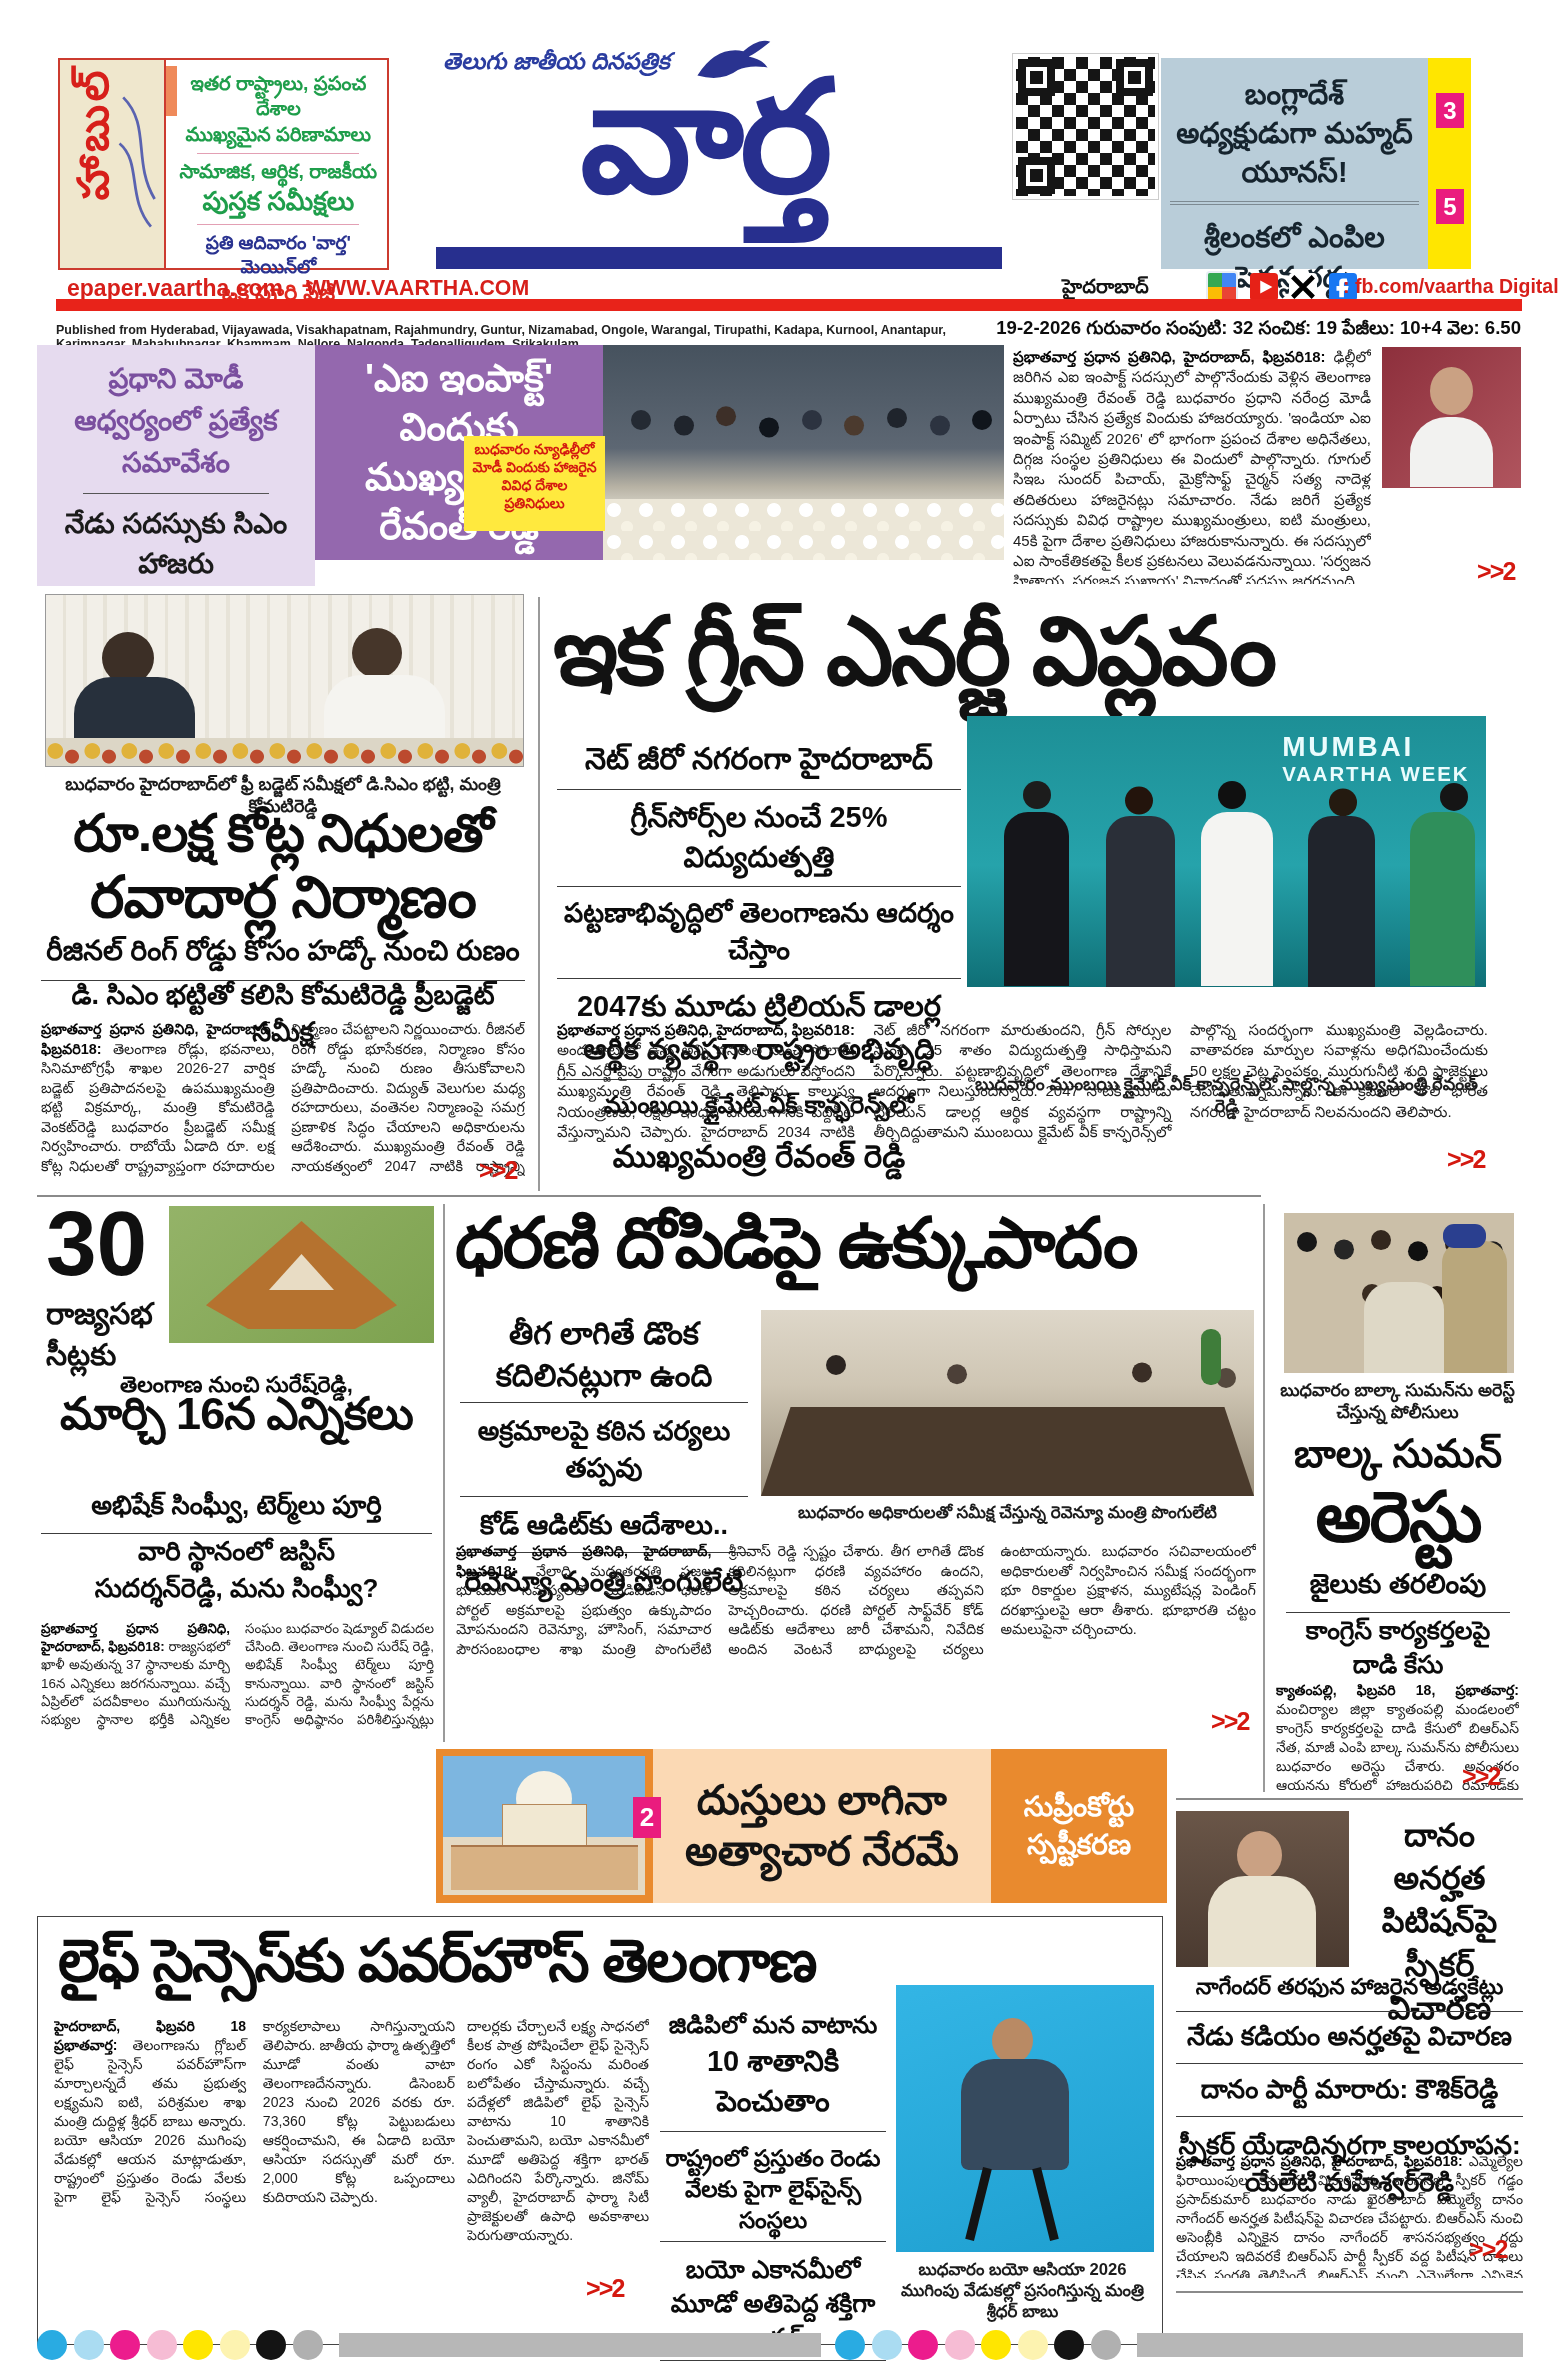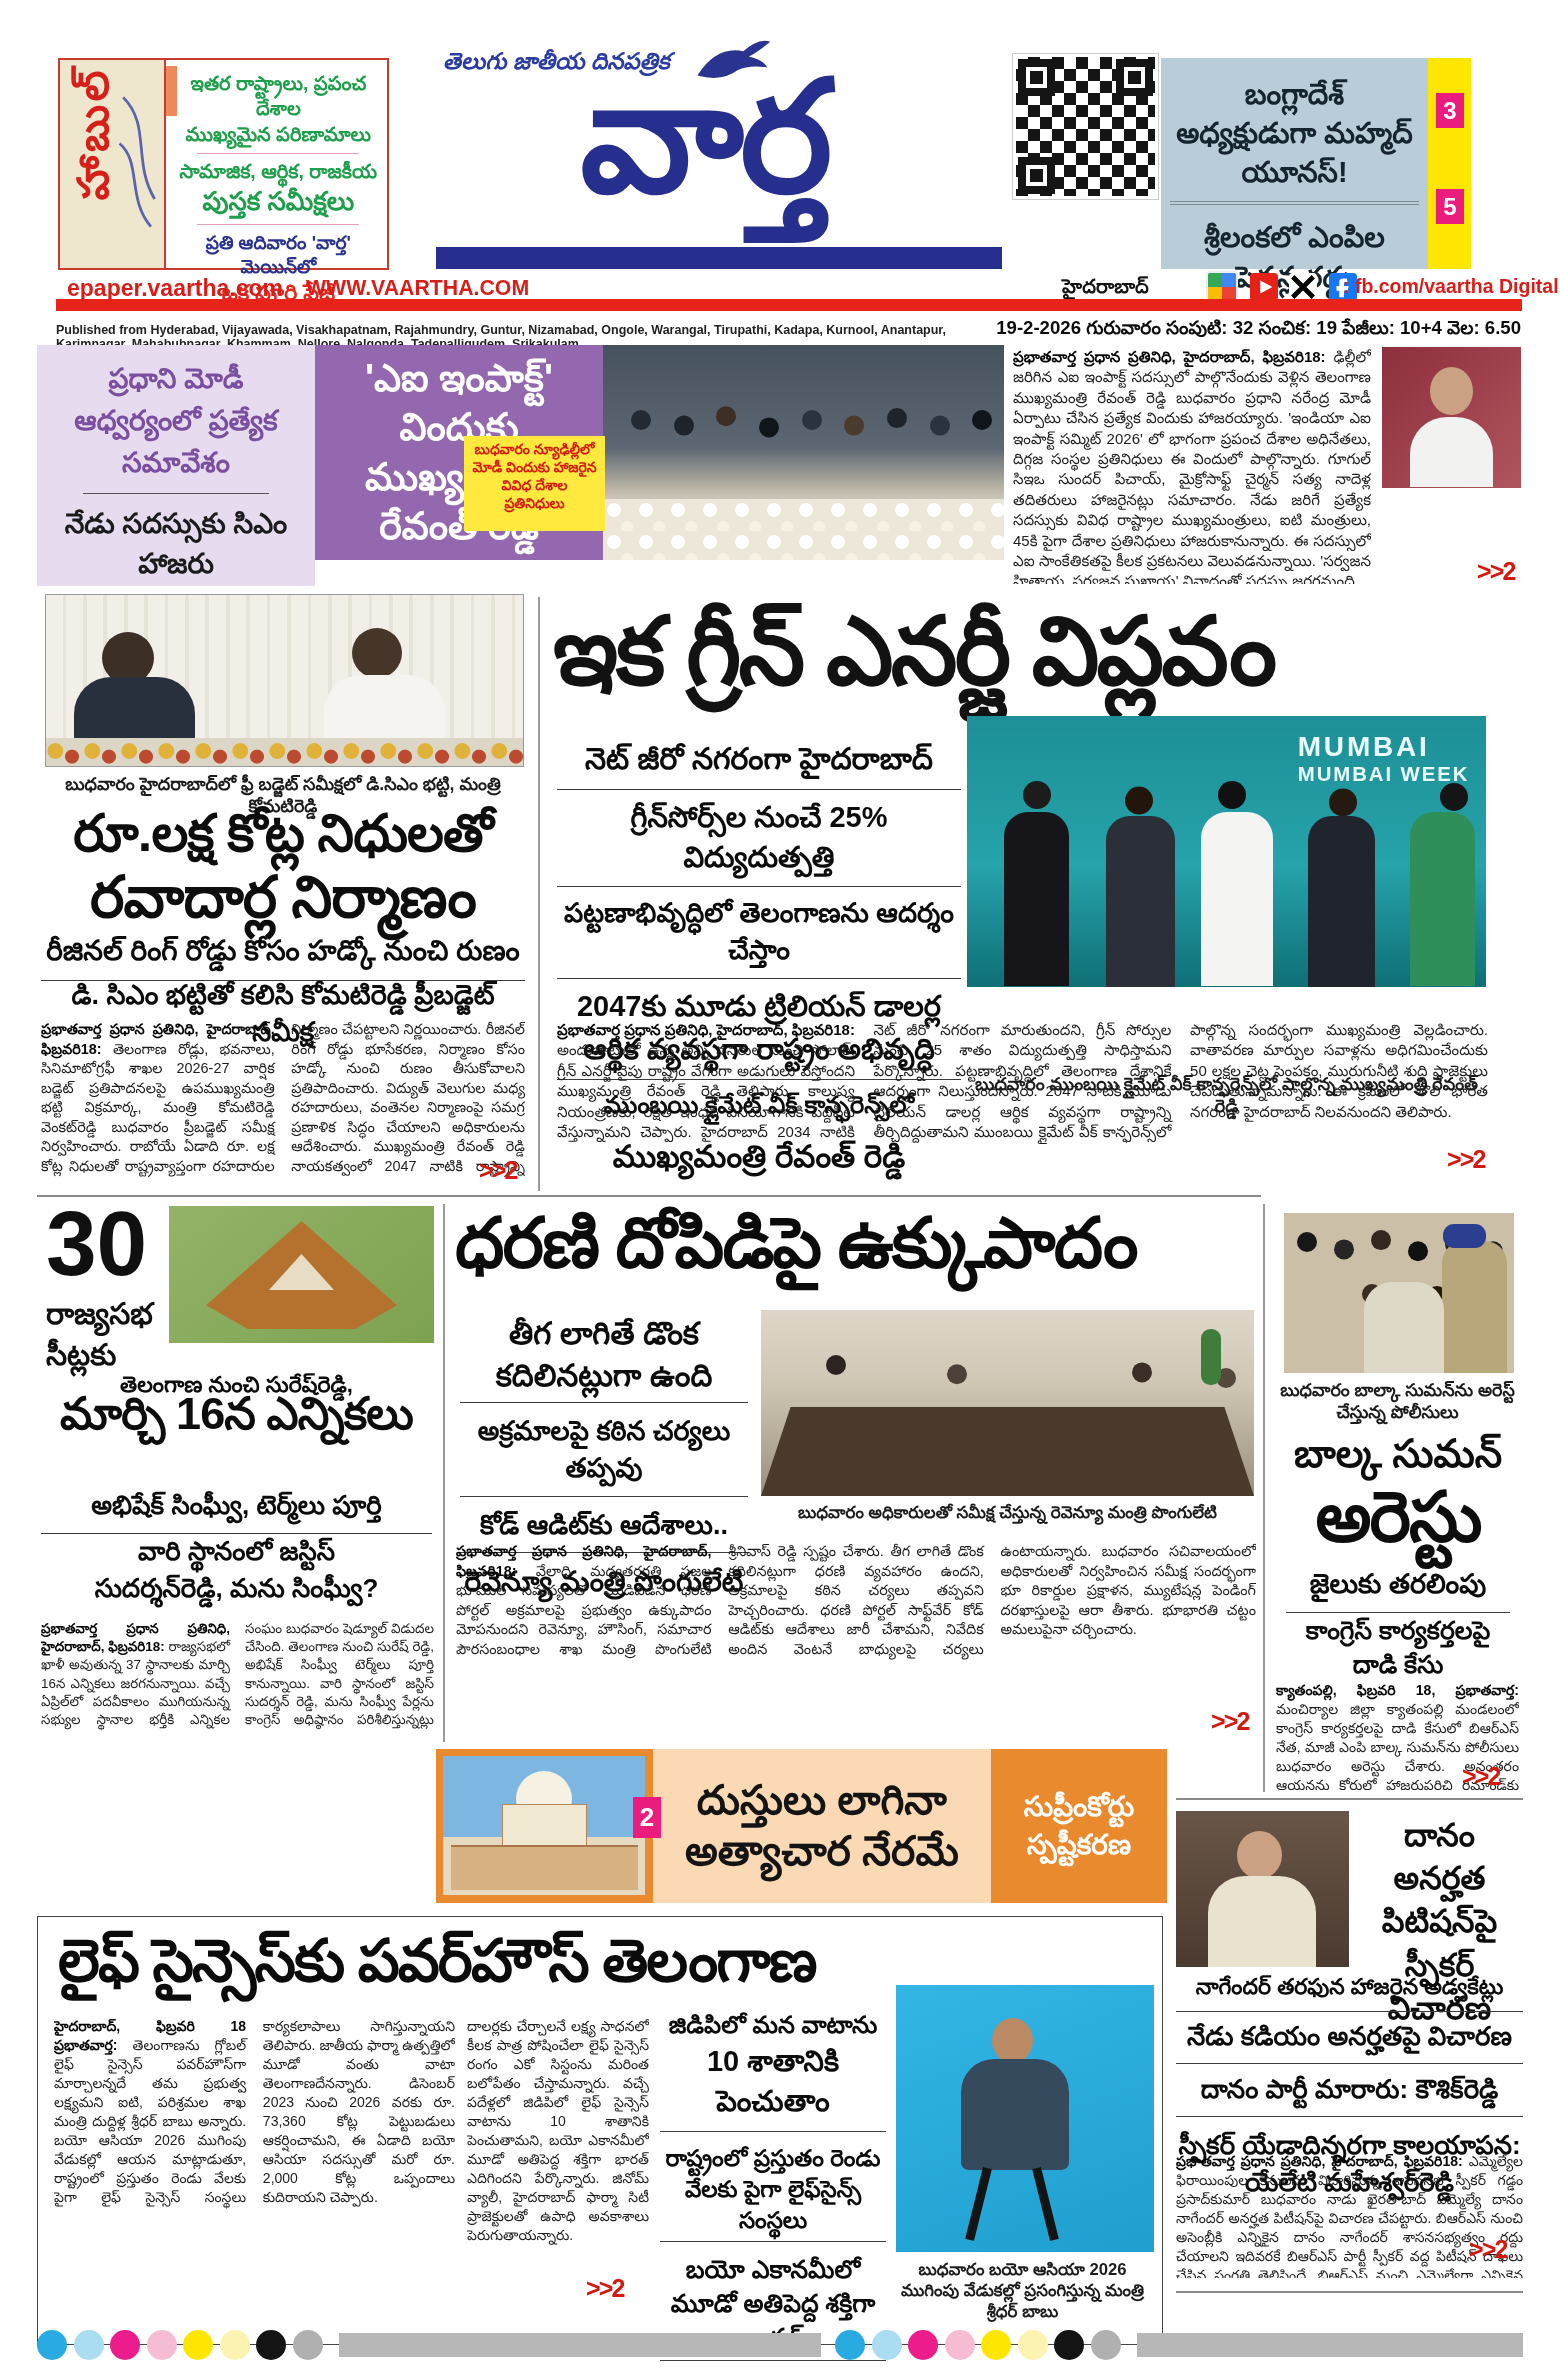--- a/index.html
+++ b/index.html
@@ -137,21 +137,21 @@
     <div class="deck u" style="font-size:27px;margin-bottom:11px;">పట్టణాభివృద్ధిలో తెలంగాణను ఆదర్శం చేస్తాం</div>
     <div class="deck" style="font-size:29px;margin-bottom:3.7px;">2047కు మూడు ట్రిలియన్ డాలర్ల</div>
     <div class="deck u" style="font-size:29px;margin-bottom:11px;">ఆర్థిక వ్యవస్థగా రాష్ట్రం అభివృద్ధి</div>
     <div class="deck" style="font-size:24px;margin-bottom:14px;">ముంబయి క్లైమేట్ వీక్ కాన్ఫరెన్స్‌లో</div>
     <div class="deck" style="font-size:31px;">ముఖ్యమంత్రి రేవంత్ రెడ్డి</div>
   </div>
 
   <div class="ph" style="left:967px;top:716px;width:519px;height:271px;background:linear-gradient(180deg,#1d8f96,#26a3ab 55%,#0f6f76);">
     <div style="position:absolute;right:16.7px;top:15px;text-align:left;color:#eafcfd;font-weight:800;">
       <div style="font-size:28px;letter-spacing:2.8px;">MUMBAI</div>
-      <div style="font-size:20.4px;letter-spacing:1.9px;">MUMBAI WEEK</div>
+      <div style="font-size:20.4px;letter-spacing:1.9px;">VAARTHA WEEK</div>
     </div>
     <div class="heads" style="left:56px;top:65px;width:28px;height:28px;background:#1c1c1c;box-shadow:102px 5.6px 0 #23140c,195px 0 0 #101010,306px 7.4px 0 #241a10,417px 1.9px 0 #151515;"></div>
     <div style="position:absolute;left:37px;top:96px;width:65px;height:174px;border-radius:24px 24px 0 0;background:#15151a;"></div>
     <div style="position:absolute;left:139px;top:100px;width:69px;height:171px;border-radius:24px 24px 0 0;background:#2a2f38;"></div>
     <div style="position:absolute;left:234px;top:96px;width:72px;height:174px;border-radius:26px 26px 0 0;background:#f4f4f2;"></div>
     <div style="position:absolute;left:341px;top:100px;width:67px;height:171px;border-radius:24px 24px 0 0;background:#20242c;"></div>
     <div style="position:absolute;left:443px;top:96px;width:65px;height:174px;border-radius:24px 24px 0 0;background:#2f8f5b;"></div>
   </div>
   <div class="abs cap" style="left:967px;top:1046px;width:519px;margin-top:28px;">బుధవారం ముంబయి క్లైమేట్ వీక్ కాన్ఫరెన్స్‌లో పాల్గొన్న ముఖ్యమంత్రి రేవంత్ రెడ్డి</div>
 

